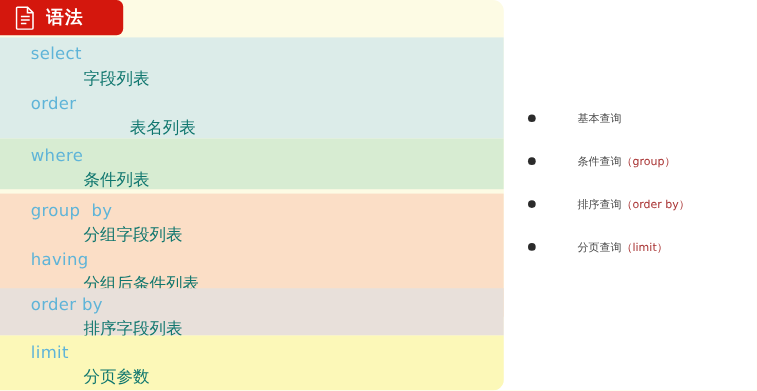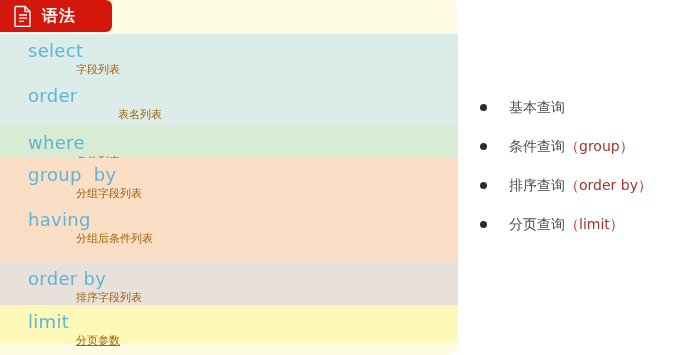--- a/index.html
+++ b/index.html
@@ -29,28 +29,28 @@
 
   .band {
     position: absolute;
     left: 0;
     width: 458px;
     box-sizing: border-box;
   }
 
   .clause-keyword {
     position: absolute;
-    font-size: 18px;
+    font-size: 15px;
     letter-spacing: 0.3px;
     white-space: pre;
   }
   .clause-value {
     position: absolute;
-    font-size: 11px;
-    color: #a16207;
+    font-size: 15px;
+    color: #0f766e;
     white-space: pre;
   }
 
   
   #syntax-badge {
     position: absolute;
     left: 0;
     top: 0;
     width: 112px;
     height: 32px;
@@ -86,22 +86,22 @@
     height: 39px;
   }
   .bullet-dot {
     width: 7px;
     height: 7px;
     background: #2b2b2b;
     border-radius: 50%;
     flex: none;
   }
   .bullet-text {
-    margin-left: 22px;
-    font-size: 14px;
+    margin-left: 38px;
+    font-size: 10px;
     color: #4a4a4a;
     white-space: pre;
   }
   .bullet-kw {
     color: #a83232;
   }
 </style>
 </head>
 <body>
 
@@ -110,33 +110,33 @@
       <div class="band" style="top: 34px; height: 92px; background: rgb(220, 236, 233);">
         <span class="clause-keyword" style="left: 28px; top: 6px; color: rgb(95, 180, 216);">select</span>
         <span class="clause-value" style="left: 76px; top: 28px;">字段列表</span>
         <span class="clause-keyword" style="left: 28px; top: 51px; color: rgb(95, 180, 216);">order</span>
         <span class="clause-value" style="left: 85px; top: 73px; margin-left: 33px;">表名列表</span>
       </div>
       <div class="band" style="top: 126px; height: 46px; background: rgb(215, 236, 210);">
         <span class="clause-keyword" style="left: 28px; top: 6px; color: rgb(95, 180, 216);">where</span>
         <span class="clause-value" style="left: 76px; top: 28px;">条件列表</span>
       </div>
-      <div class="band" style="top: 158px; height: 112px; background: rgb(251, 222, 198);">
+      <div class="band" style="top: 176px; height: 112px; background: rgb(251, 222, 198);">
         <span class="clause-keyword" style="left: 28px; top: 6px; color: rgb(95, 180, 216);">group  by</span>
         <span class="clause-value" style="left: 76px; top: 28px;">分组字段列表</span>
         <span class="clause-keyword" style="left: 28px; top: 51px; color: rgb(95, 180, 216);">having</span>
         <span class="clause-value" style="left: 76px; top: 73px;">分组后条件列表</span>
       </div>
       <div class="band" style="top: 262px; height: 43px; background: rgb(232, 224, 218);">
         <span class="clause-keyword" style="left: 28px; top: 6px; color: rgb(95, 180, 216);">order by</span>
         <span class="clause-value" style="left: 76px; top: 28px;">排序字段列表</span>
       </div>
-      <div class="band" style="top: 305px; height: 38px; background: rgb(252, 248, 184);">
+      <div class="band" style="top: 305px; height: 50px; background: rgb(252, 248, 184);">
         <span class="clause-keyword" style="left: 28px; top: 6px; color: rgb(95, 180, 216);">limit</span>
-        <span class="clause-value" style="left: 76px; top: 28px; text-decoration: underline;">分页参数</span>
+        <span class="clause-value" style="left: 76px; top: 28px;">分页参数</span>
       </div>
     </div>
 
   <div id="syntax-badge">
     <span class="badge-icon">
       <svg width="18" height="22" viewBox="0 0 18 22" aria-hidden="true">
         <path d="M2 1.5 h9 l5 5 v14 a1 1 0 0 1 -1 1 h-13 a1 1 0 0 1 -1 -1 v-18 a1 1 0 0 1 1 -1 z" fill="none" stroke="#ffffff" stroke-width="1.4"></path>
         <path d="M11 1.5 v5 h5" fill="none" stroke="#ffffff" stroke-width="1.4"></path>
         <path d="M5 10 h8 M5 13.2 h8 M5 16.4 h5" stroke="#ffffff" stroke-width="1.3" fill="none"></path>
       </svg>

